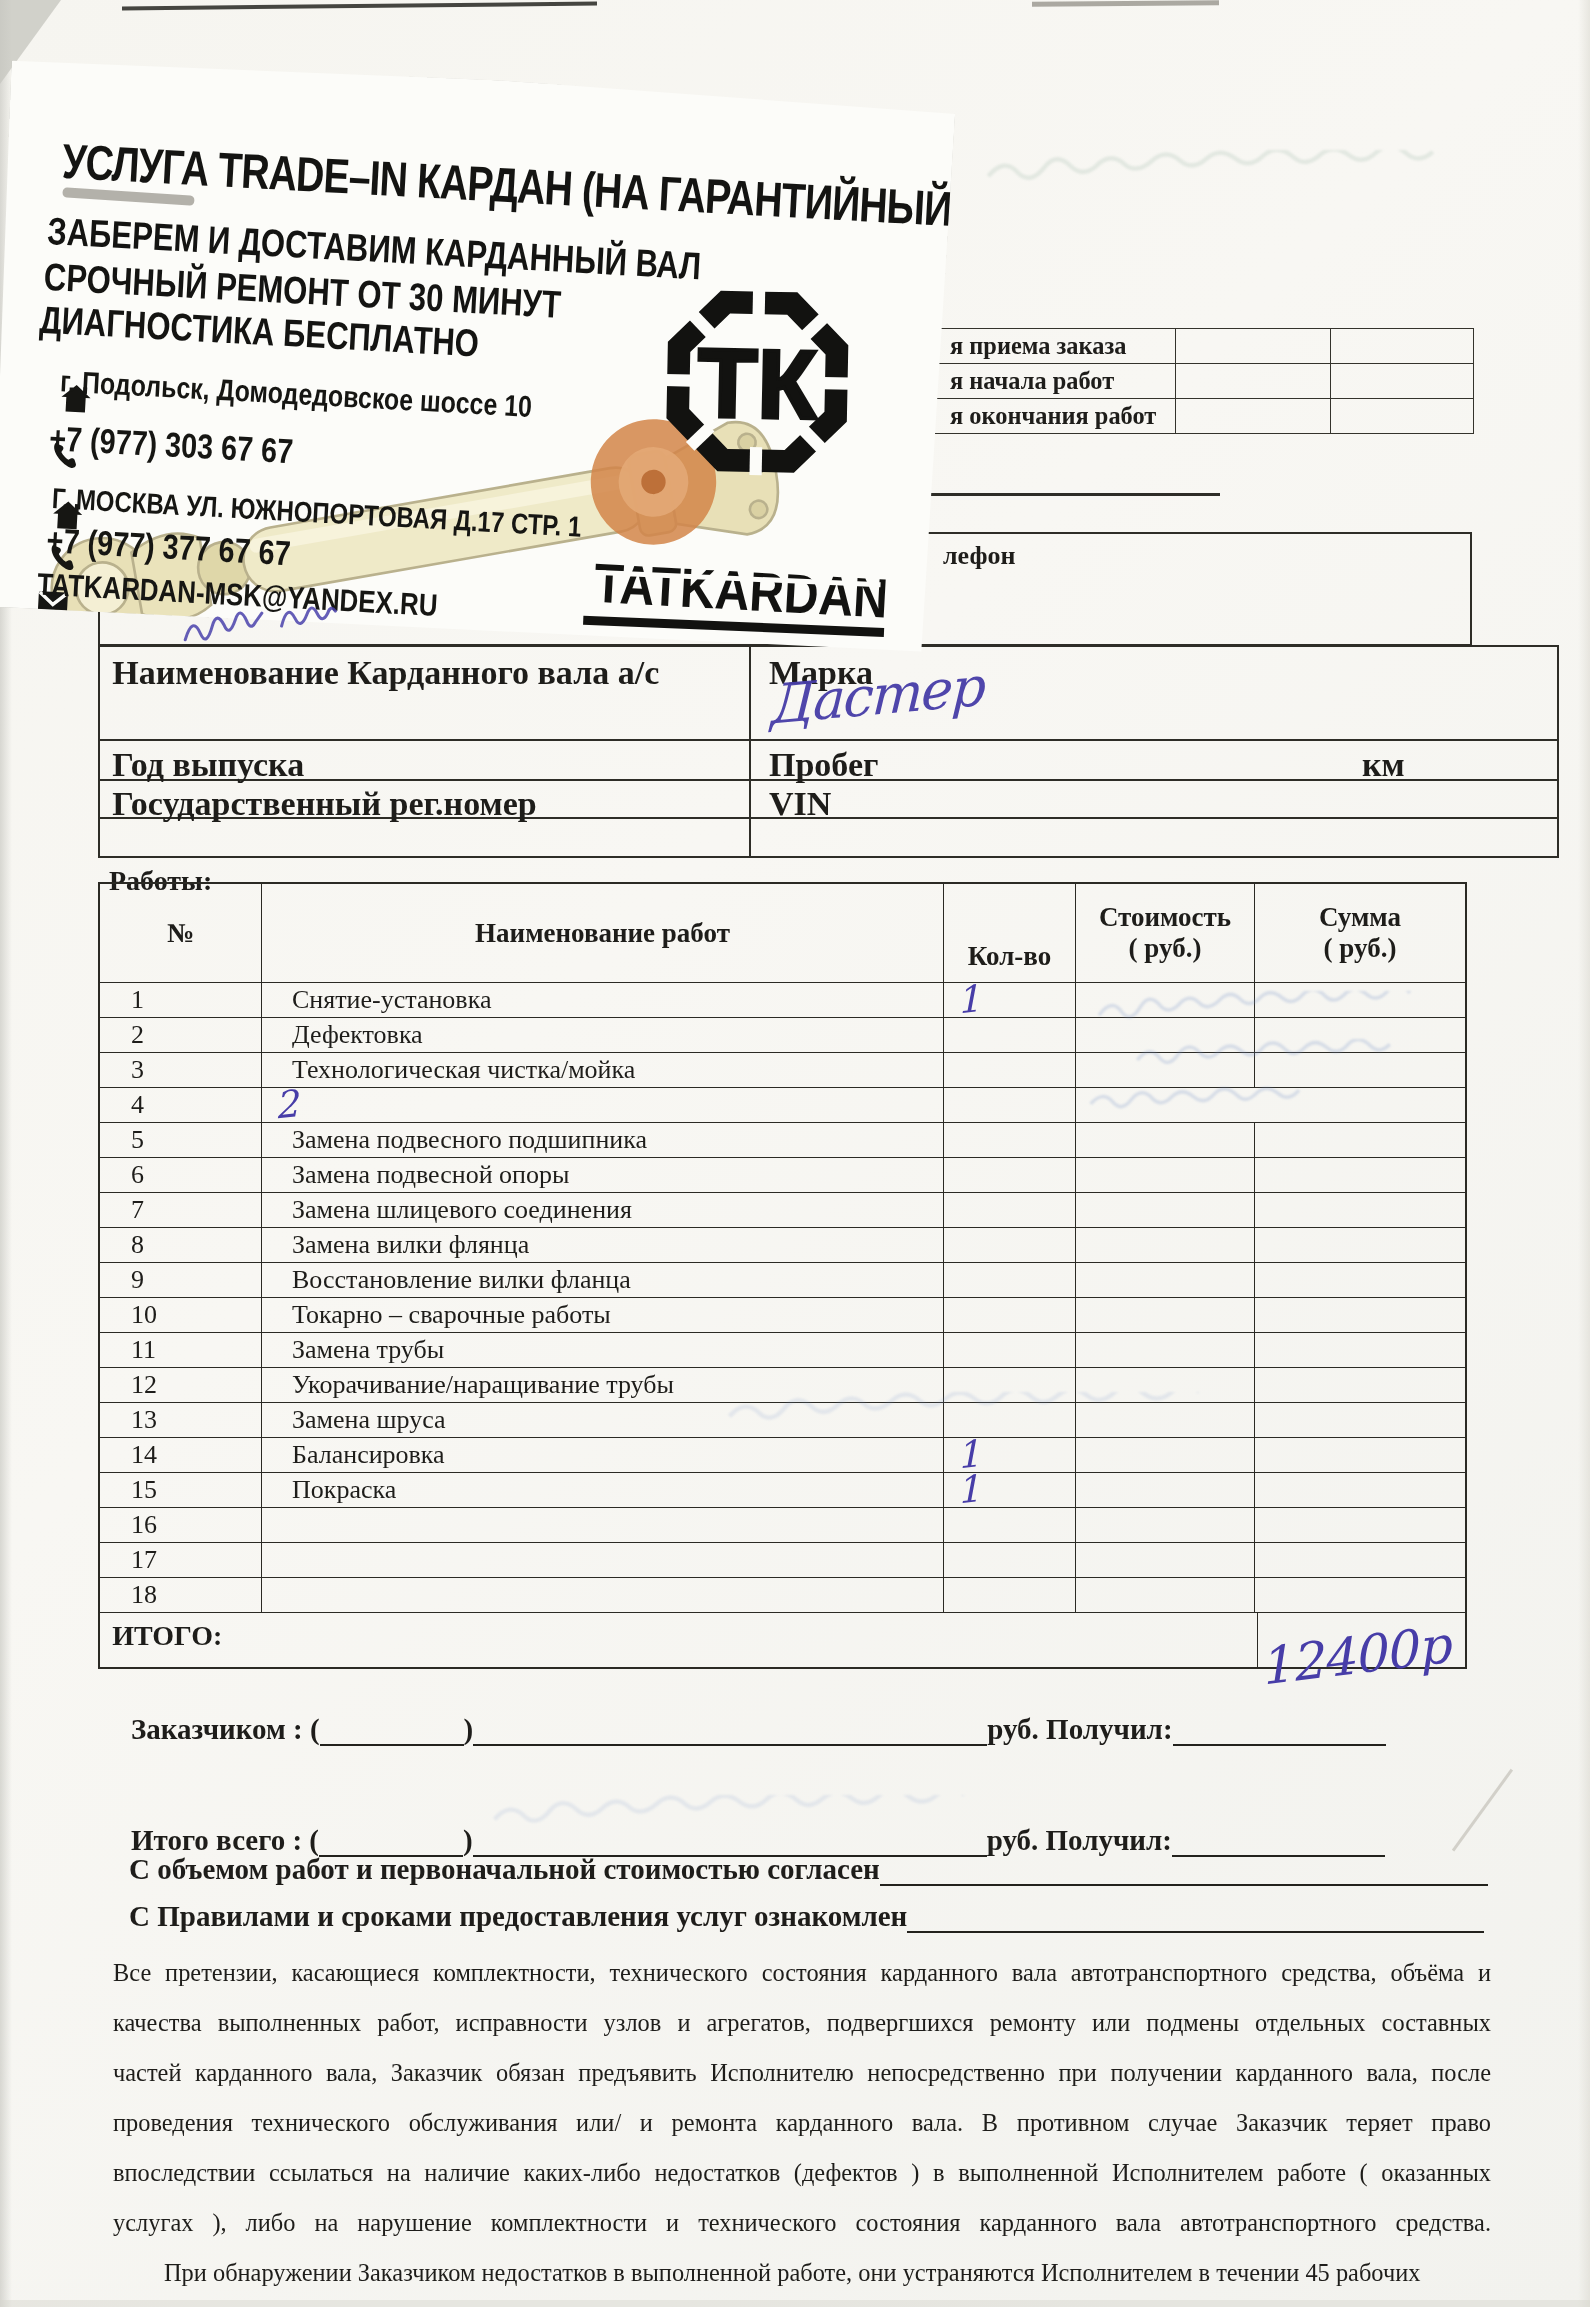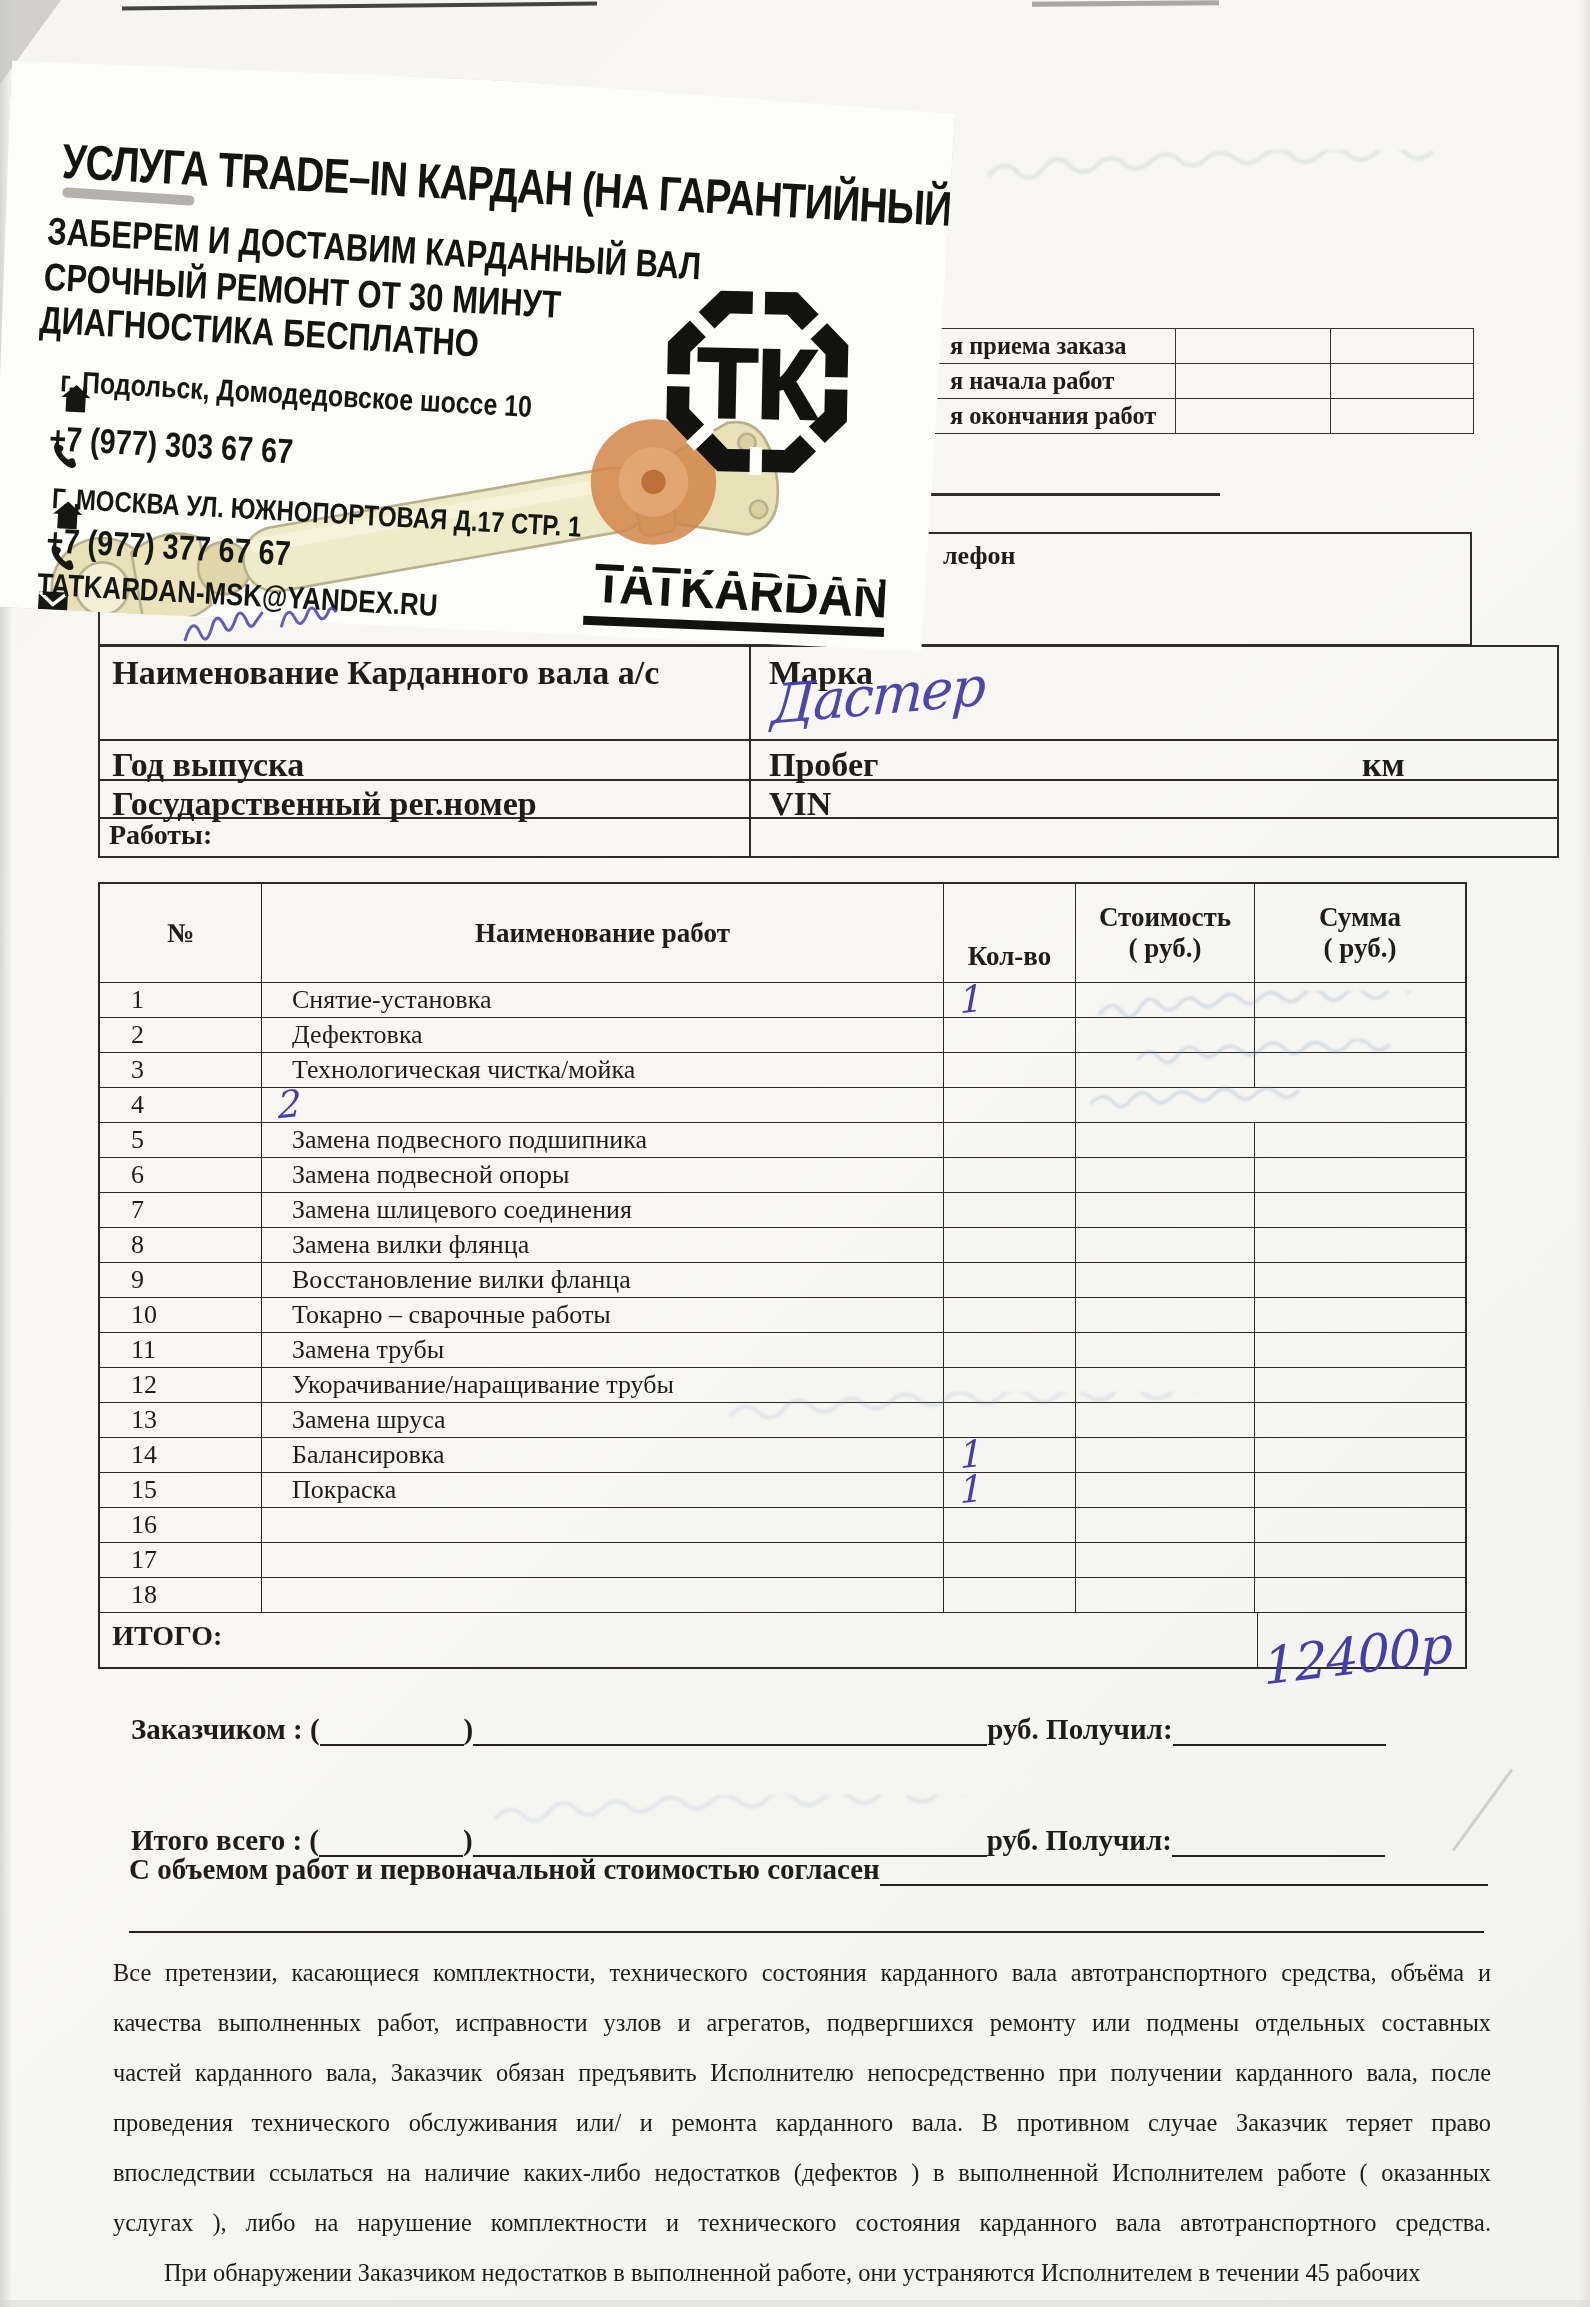--- a/index.html
+++ b/index.html
@@ -23,21 +23,21 @@
   .drow .dc{border-left:1.7px solid #34332c;}
   .shortline{left:924px;top:493px;width:296px;height:2.6px;background:#2e2d27;}
   .client-box{left:98px;top:532px;width:1370px;height:110px;border:2.6px solid #2e2d27;}
   .phone-label{left:843px;top:7px;font-weight:bold;font-size:26px;position:absolute;}
   .veh{left:98px;top:645px;width:1457px;height:209px;border:2.6px solid #2e2d27;}
   .veh .vline{position:absolute;left:649px;top:0;width:2.2px;height:100%;background:#2e2d27;}
   .veh .h1{position:absolute;left:0;top:92px;width:100%;height:2.2px;background:#2e2d27;}
   .veh .h2{position:absolute;left:0;top:132px;width:100%;height:2.2px;background:#2e2d27;}
   .veh .h3{position:absolute;left:0;top:170px;width:100%;height:2.2px;background:#2e2d27;}
   .veh .lbl{position:absolute;font-weight:bold;font-size:34px;}
-  .works-label{left:109px;top:819px;font-weight:bold;font-size:28px;}
+  .works-label{left:109px;top:865px;font-weight:bold;font-size:28px;}
   .wtable{left:98px;top:882px;width:1365px;border:2.6px solid #2b2a24;}
   .whead,.wrow{display:grid;grid-template-columns:161px 682px 132px 179px auto;}
   .whead{height:98px;}
   .wrow{height:34px;border-top:1.7px solid #2b2a24;}
   .whead>div,.wrow>div{border-left:1.7px solid #2b2a24;position:relative;}
   .whead>div:first-child,.wrow>div:first-child{border-left:none;}
   .wh{display:flex;align-items:center;justify-content:center;font-weight:bold;font-size:27px;flex-direction:column;}
   .wh.qtyh{justify-content:flex-end;padding-bottom:10.5px;}
   .wrow .num{padding-left:31px;font-size:26px;line-height:33px;}
   .wrow .nm{padding-left:30px;font-size:26px;line-height:33px;white-space:nowrap;}
@@ -292,21 +292,21 @@
   <div class="abs pay-row" style="top:1709px;">
     <span>Заказчиком : (</span><span class="fill" style="width:144px;"></span><span>)</span><span class="fill" style="width:514px;"></span><span>руб. Получил:</span><span class="fill" style="width:213px;"></span>
   </div>
   <div class="abs pay-row" style="top:1788px;margin-top:32px;">
     <span>Итого всего : (</span><span class="fill" style="width:144px;"></span><span>)</span><span class="fill" style="width:514px;"></span><span>руб. Получил:</span><span class="fill" style="width:213px;"></span>
   </div>
   <div class="abs agree-row" style="top:1849px;width:1359px;">
     <span>С объемом работ и первоначальной стоимостью согласен</span><span class="fill"></span>
   </div>
   <div class="abs agree-row" style="top:1896px;width:1355px;">
-    <span class="fill"></span>
+    <span>С Правилами и сроками предоставления услуг ознакомлен</span><span class="fill"></span>
   </div>
   <div class="abs legal" id="legal">
       <div class="legal-line">Все претензии, касающиеся комплектности, технического состояния карданного вала автотранспортного средства, объёма и</div>
       <div class="legal-line">качества выполненных работ, исправности узлов и агрегатов, подвергшихся ремонту или подмены отдельных составных</div>
       <div class="legal-line">частей карданного вала, Заказчик обязан предъявить Исполнителю непосредственно при получении карданного вала, после</div>
       <div class="legal-line">проведения технического обслуживания или/ и ремонта карданного вала. В противном случае Заказчик теряет право</div>
       <div class="legal-line">впоследствии ссылаться на наличие каких-либо недостатков (дефектов ) в выполненной Исполнителем работе ( оказанных</div>
       <div class="legal-line">услугах ), либо на нарушение комплектности и технического состояния карданного вала автотранспортного средства.</div>
       <div class="legal-line last">При обнаружении Заказчиком недостатков в выполненной работе, они устраняются Исполнителем в течении 45 рабочих</div>
     </div>

